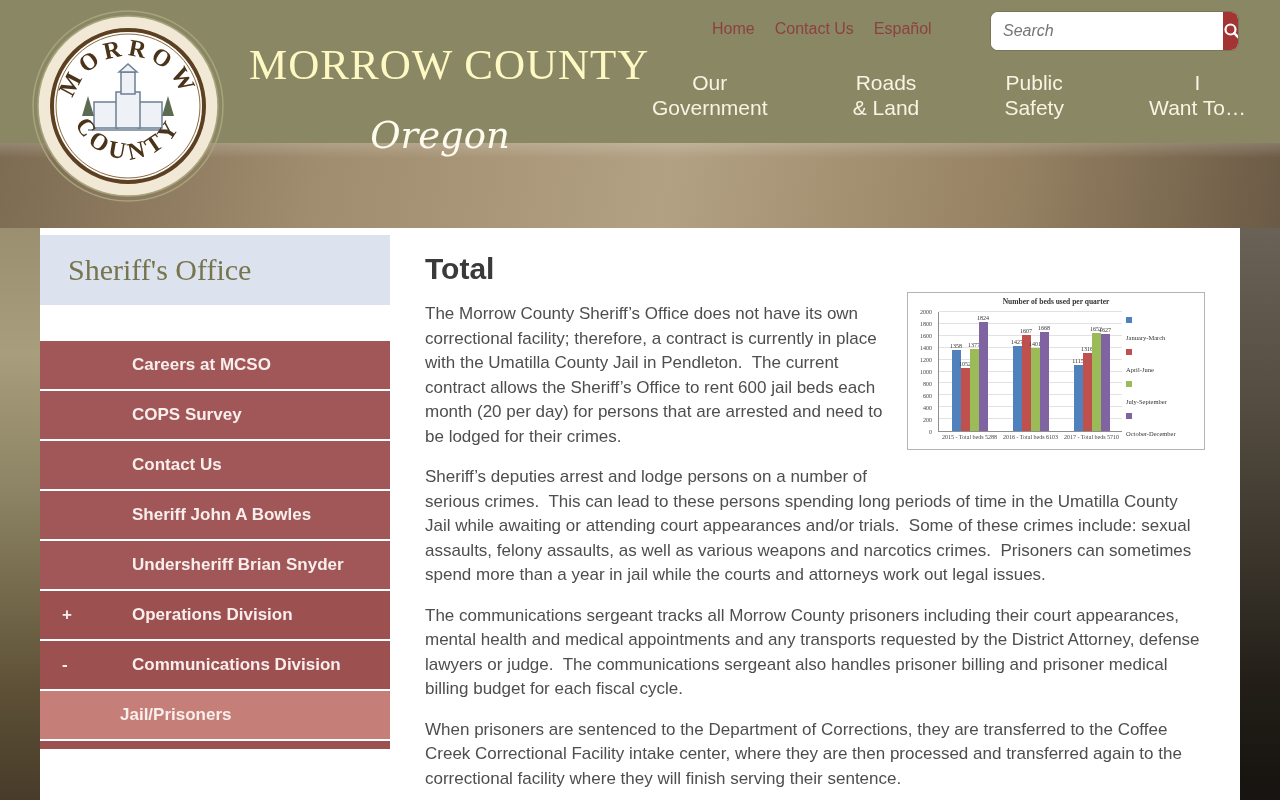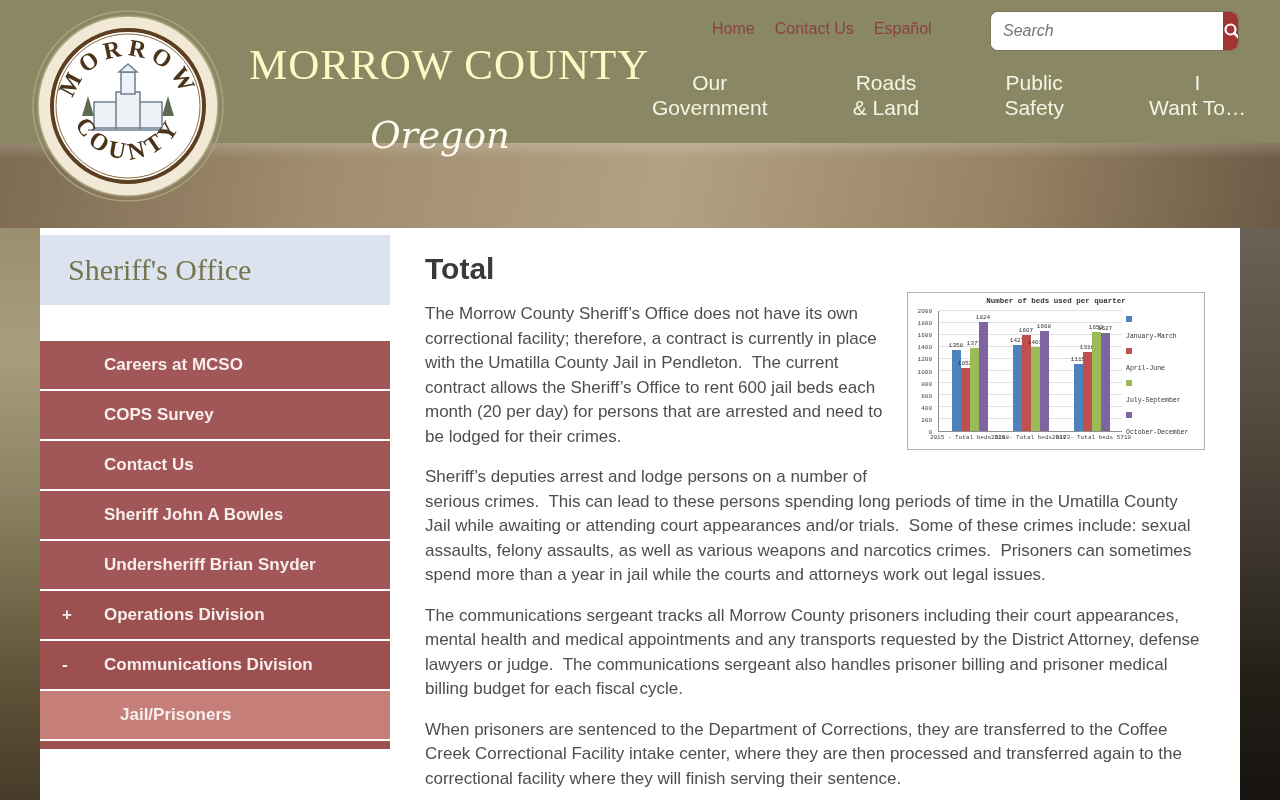--- a/index.html
+++ b/index.html
@@ -43,35 +43,35 @@
   .mainnav .navitem { text-align:center; color:#f7f4e3; font-size:21px; line-height:25px; cursor:pointer; padding:0 4px; }
 
   
   .content { position:absolute; left:40px; top:228px; width:1200px; height:572px; background:#ffffff; }
 
   
   .sb-title { position:absolute; left:0; top:7px; width:350px; height:70px; background:#dde3ee;
     font-family:"Liberation Serif", serif; font-size:30px; color:#76754e; line-height:70px; padding-left:28px; }
   .sb-menu { position:absolute; left:0; top:113px; width:350px; }
   .sb-item { position:relative; width:350px; height:48px; margin-bottom:2px; background:#a15757;
-    color:#f8eeec; font-size:17px; font-weight:bold; line-height:48px; padding-left:64px; cursor:pointer; }
+    color:#f8eeec; font-size:17px; font-weight:bold; line-height:48px; padding-left:92px; cursor:pointer; }
   .sb-item.division { background:#9c5050; }
   .sb-item.sub { background:#c67f78; padding-left:80px; }
   .sb-item .toggle { position:absolute; left:22px; top:0; font-weight:bold; font-size:17px; }
   .sb-partial { width:350px; height:8px; background:#9c5050; cursor:pointer; }
 
   
   .maincol { position:absolute; left:385px; top:0; width:780px; }
   .page-title { margin-top:24px; font-size:30px; font-weight:bold; color:#3a3a3a; letter-spacing:0; }
   .maincol p { margin-top:16px; font-size:17px; line-height:24.5px; color:#4e4e4e; white-space:pre-wrap; }
 
   
   .chart-box { float:right; width:298px; height:158px; margin:6px 0 30px 14px; background:#fff;
     border:1px solid #b4b4b4; padding:4px 4px 2px 4px; display:flex; flex-direction:column;
-    font-family:Liberation Mono, monospace; }
+    font-family:Liberation Serif, serif; }
   .chart-title { font-size:7.5px; font-weight:bold; color:#333; text-align:center; }
   .chart-body { flex:1; display:flex; min-height:0; }
   .chart-plotwrap { flex:1; position:relative; margin:3px 2px 0 26px; }
   .chart-plot { position:absolute; left:0; right:2px; top:3px; bottom:15px;
     border-left:1px solid #8f8f8f; border-bottom:1px solid #8f8f8f; display:flex; }
   .gridline { position:absolute; left:0; right:0; height:1px; background:#e2e2e2; }
   .ytick { position:absolute; right:4px; font-size:6px; color:#444; transform:translateY(50%); }
   .chart-ylabels { position:absolute; left:-26px; width:24px; top:3px; bottom:15px; }
   .bargroup { flex:1; position:relative; display:flex; align-items:flex-end; justify-content:center; }
   .barwrap { position:relative; width:9px; height:100%; display:flex; align-items:flex-end; }

